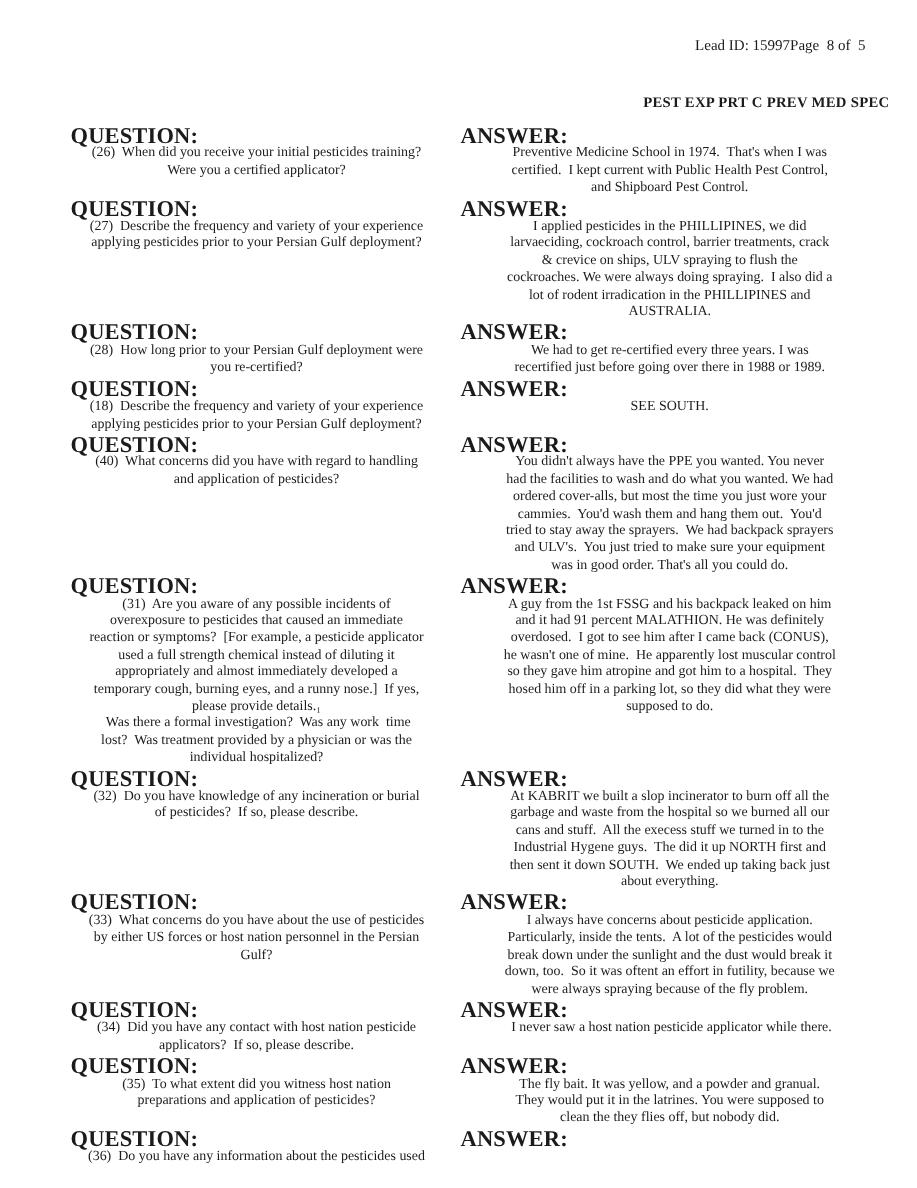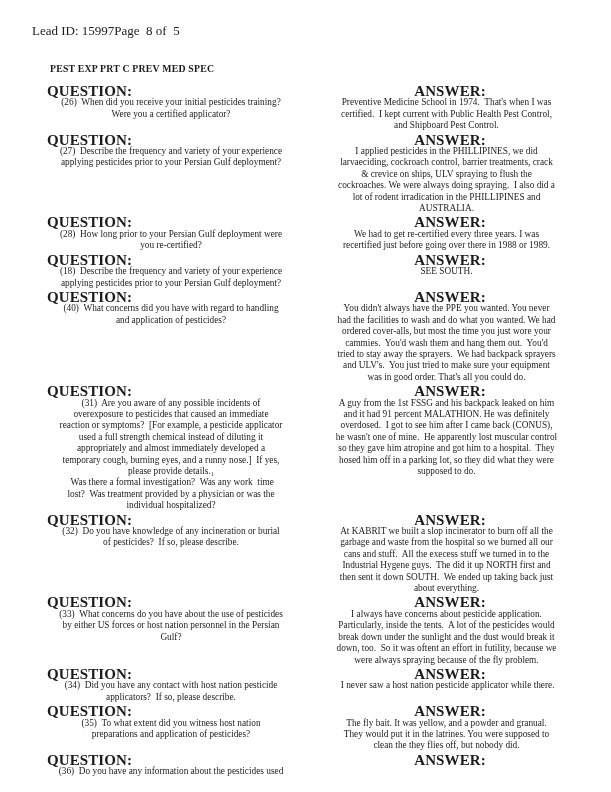--- a/index.html
+++ b/index.html
@@ -12,47 +12,48 @@
   }
   .page {
     position: relative;
     width: 611px; height: 792px;
     box-sizing: border-box;
     padding: 26px 18px 0 42px;
     background: #ffffff;
   }
   .topbar {
     display: flex;
-    justify-content: flex-start;
+    justify-content: flex-end;
     align-items: flex-start;
     margin-left: -10px;
     margin-right: 16px;
-    font-size: 13px;
+    font-size: 10px;
     line-height: 10px;
     white-space: pre;
   }
   .doc-title {
     margin: 27px 0 0 8px;
     font-weight: bold;
     font-size: 9.8px;
     letter-spacing: 0.2px;
     line-height: 11px;
+    text-align: right;
   }
   .qa { margin-top: 12px; }
   .row { display: flex; margin-bottom: 3px; }
   .qcol { flex: none; width: 258px; }
   .acol { flex: 1; min-width: 0; }
   .lbl {
     font-weight: bold;
     font-size: 15px;
     line-height: 11.4px;
     margin-left: 5px;
     letter-spacing: 0.1px;
   }
-  .acol .lbl { margin-left: 7px; text-align: center; }
+  .acol .lbl { margin-left: 7px; }
   .body {
     font-size: 9.3px;
     line-height: 11.4px;
     white-space: pre-wrap;
     word-break: normal;
     text-align: center;
   }
 </style>
 </head>
 <body>

